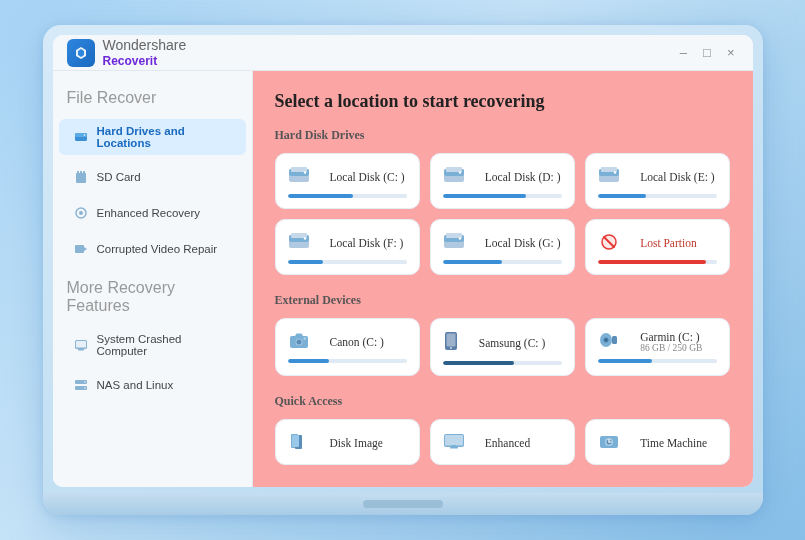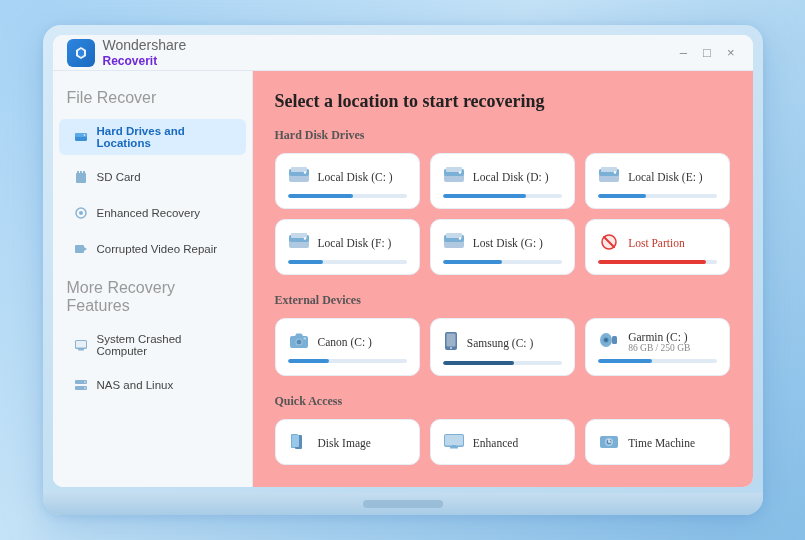--- a/index.html
+++ b/index.html
@@ -158,21 +158,21 @@
       display: flex;
       flex-direction: column;
       gap: 6px;
       cursor: pointer;
       background: #fff;
       transition: box-shadow 0.15s;
     }
     .card-row {
       display: flex;
       align-items: center;
-      gap: 8px;
+      gap: 20px;
     }
     .card-label {
       font-size: 11.5px;
       color: #333;
       font-weight: 500;
     }
     .card-sublabel {
       font-size: 9.5px;
       color: #888;
     }
@@ -390,21 +390,21 @@
           <div class="location-card">
             <div class="card-row">
               <span>
                 <svg width="22" height="18" viewBox="0 0 22 18" fill="none">
                   <rect x="1" y="3" width="20" height="13" rx="2" fill="#b0c8e0"></rect>
                   <rect x="1" y="3" width="20" height="7" rx="2" fill="#7aafd6"></rect>
                   <rect x="3" y="1" width="16" height="5" rx="1" fill="#c5d9ea"></rect>
                   <circle cx="17" cy="6.5" r="1.2" fill="white"></circle>
                 </svg>
               </span>
-              <span class="card-label">Lost Disk (G: )</span>
+              <span class="card-label">Local Disk (G: )</span>
             </div>
             <div class="progress-bar-bg">
               <div class="progress-bar-fill fill-blue" style="width:50%"></div>
             </div>
           </div>
 
           <div class="location-card">
             <div class="card-row">
               <span>
                 <svg width="22" height="18" viewBox="0 0 22 18" fill="none">

